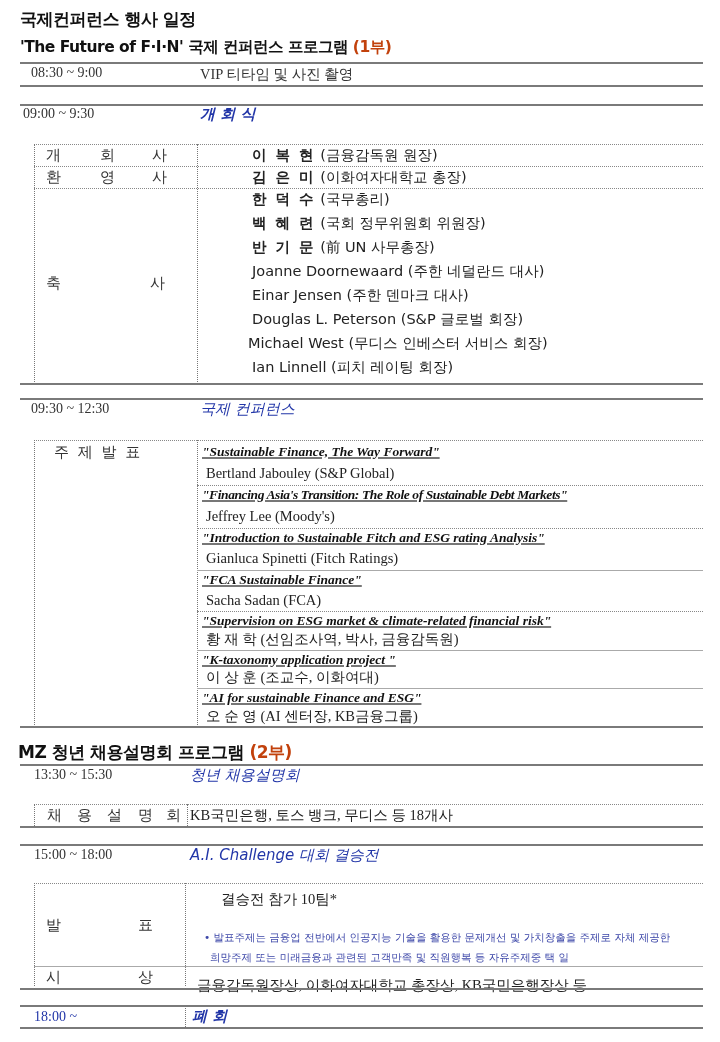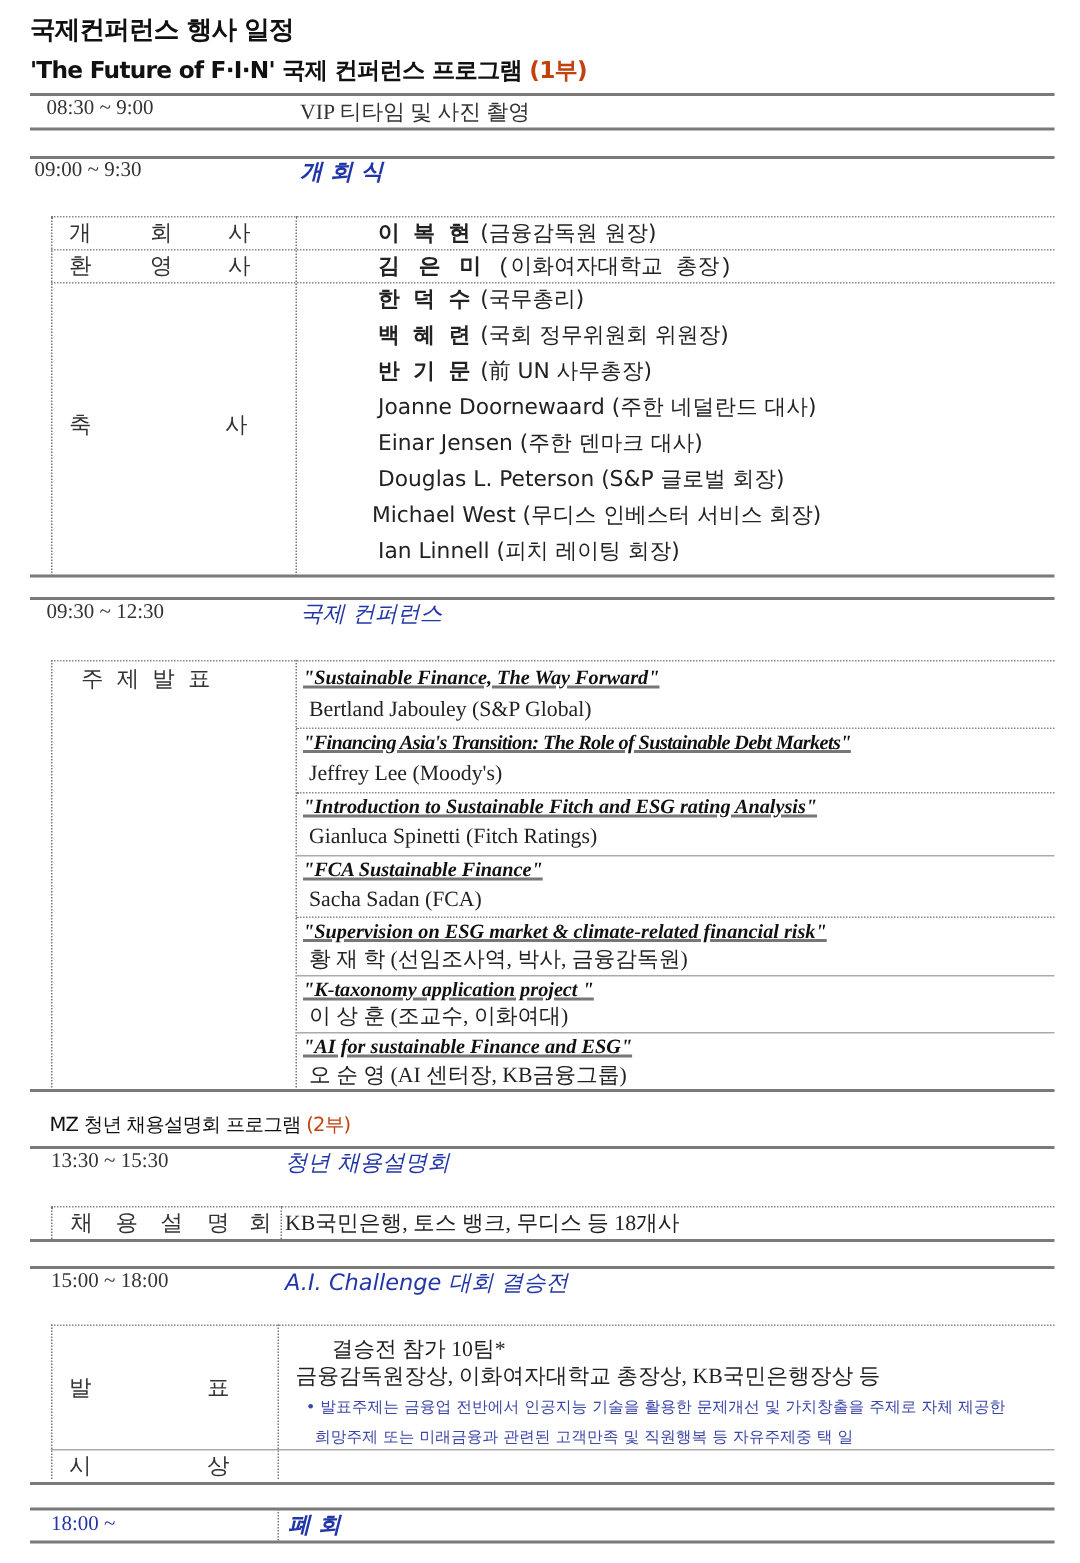--- a/index.html
+++ b/index.html
@@ -2,21 +2,21 @@
 <html><head>
 <meta charset="utf-8">
 <style>
   html, body { margin: 0; padding: 0; background: #ffffff; }
   body { width: 720px; height: 1042px; position: relative; overflow: hidden;
          font-family: "DejaVu Serif", "Liberation Serif", serif; color: #222; }
   .abs { position: absolute; }
   .h1 { left: 20px; top: 8px; font-family: "DejaVu Sans", sans-serif; font-size: 17px; font-weight: bold; color: #111; letter-spacing: -0.5px; }
   .h2 { left: 20px; top: 37px; font-family: "DejaVu Sans", sans-serif; font-size: 15.5px; font-weight: bold; color: #111; letter-spacing: -0.5px; }
   .h2 .accent, .h3 .accent { color: #c2410c; }
-  .h3 { left: 33px; top: 741px; font-family: "DejaVu Sans", sans-serif; font-size: 13px; font-weight: normal; color: #111; letter-spacing: -0.5px; }
+  .h3 { left: 18px; top: 741px; font-family: "DejaVu Sans", sans-serif; font-size: 17px; font-weight: bold; color: #111; letter-spacing: -0.5px; }
   .hr { position: absolute; left: 20px; width: 683px; height: 0; border-top: 2px solid #7a7a7a; }
   .time { font-size: 14px; color: #333; font-family: "Liberation Serif", serif; }
   .sess { font-size: 15px; font-style: italic; color: #2236a8; font-family: "DejaVu Sans", sans-serif; }
   .cell-label { position: absolute; font-size: 15px; color: #333; font-family: "DejaVu Sans", sans-serif; font-weight: 300; }
   .vline { position: absolute; width: 0; border-left: 1px dotted #777; }
   .dline { position: absolute; height: 0; border-top: 1px dotted #888; }
   .sline { position: absolute; height: 0; border-top: 1px solid #aaa; }
   .txt { position: absolute; font-size: 14.5px; color: #222; white-space: nowrap; font-family: "DejaVu Sans", sans-serif; margin-left: 46px; }
   .kname { font-weight: bold; letter-spacing: 2px; }
   .talk { position: absolute; font-size: 13.5px; font-style: italic; font-weight: bold; color: #111; text-decoration: underline; text-decoration-thickness: 2px; text-decoration-color: #777; white-space: nowrap; font-family: "Liberation Serif", serif; }
@@ -51,21 +51,21 @@
   <span class="cell-label" style="left:46px; top:146px;">개</span>
   <span class="cell-label" style="left:100px; top:146px;">회</span>
   <span class="cell-label" style="left:152px; top:146px;">사</span>
   <span class="txt" style="left:206px; top:146px;"><span class="kname">이 복 현</span> <span>(금융감독원 원장)</span></span>
 </div>
 
 <div>
   <span class="cell-label" style="left:46px; top:168px;">환</span>
   <span class="cell-label" style="left:100px; top:168px;">영</span>
   <span class="cell-label" style="left:152px; top:168px;">사</span>
-  <span class="txt" style="left:206px; top:168px;font-family:Liberation Mono, monospace;"><span class="kname">김 은 미</span> <span>(이화여자대학교 총장)</span></span>
+  <span class="txt" style="left:206px; top:168px;"><span class="kname">김 은 미</span> <span>(이화여자대학교 총장)</span></span>
 </div>
 
 <span class="cell-label" style="left:46px; top:274px;">축</span>
 <span class="cell-label" style="left:150px; top:274px;">사</span>
 
 <div class="txt" style="left:206px; top:190px;"><span class="kname">한 덕 수</span> <span>(국무총리)</span></div>
 <div class="txt" style="left:206px; top:214px;"><span class="kname">백 혜 련</span> <span>(국회 정무위원회 위원장)</span></div>
 <div class="txt" style="left:206px; top:238px;"><span class="kname">반 기 문</span> <span>(前 UN 사무총장)</span></div>
 <div class="txt" style="left:206px; top:262px;"><span>Joanne Doornewaard</span> <span>(주한 네덜란드 대사)</span></div>
 <div class="txt" style="left:206px; top:286px;"><span>Einar Jensen</span> <span>(주한 덴마크 대사)</span></div>
@@ -133,20 +133,20 @@
 <div class="vline" style="left:34px; top:883px; height:103px;"></div>
 <div class="vline" style="left:185px; top:883px; height:103px;"></div>
 <span class="cell-label" style="left:46px; top:916px;">발</span>
 <span class="cell-label" style="left:138px; top:916px;">표</span>
 <span class="spk" style="left:197px; top:890px;margin-left:24px;">결승전 참가 10팀*</span>
 <span class="note" style="left:204px; top:931px;">• 발표주제는 금융업 전반에서 인공지능 기술을 활용한 문제개선 및 가치창출을 주제로 자체 제공한</span>
 <span class="note" style="left:210px; top:951px;">희망주제 또는 미래금융과 관련된 고객만족 및 직원행복 등 자유주제중 택 일</span>
 <div class="sline" style="left:34px; top:966px; width:669px;"></div>
 <span class="cell-label" style="left:46px; top:968px;">시</span>
 <span class="cell-label" style="left:138px; top:968px;">상</span>
-<span class="spk" style="left:197px; top:908px;">금융감독원장상, 이화여자대학교 총장상, KB국민은행장상 등</span>
+<span class="spk" style="left:197px; top:976px;">금융감독원장상, 이화여자대학교 총장상, KB국민은행장상 등</span>
 <div class="hr" style="top:988px;"></div>
 
 <div class="hr" style="top:1005px;"></div>
 <div class="abs time" style="left:34px; top:1009px; color:#2236a8;">18:00 ~</div>
 <div class="vline" style="left:185px; top:1006px; height:21px;"></div>
 <div class="abs sess" style="left:192px; top:1007px; font-weight:bold;">폐 회</div>
 <div class="hr" style="top:1027px;"></div>
 
 </body></html>

